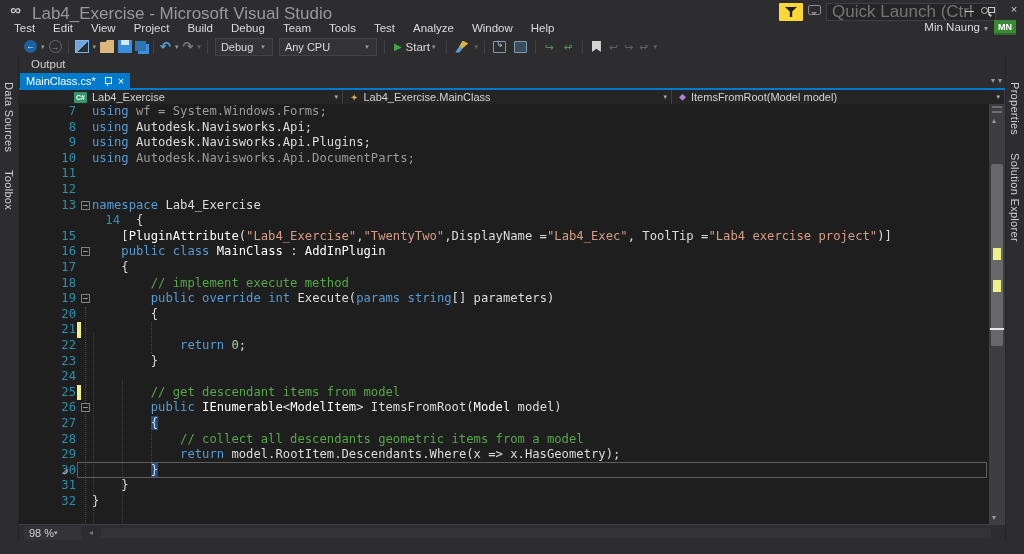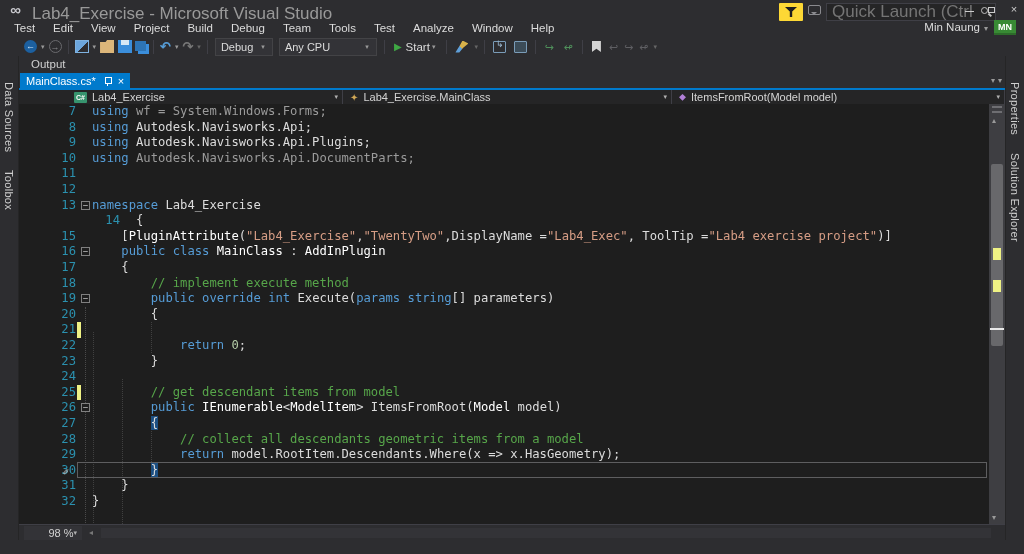--- a/index.html
+++ b/index.html
@@ -110,21 +110,21 @@
   
   .vscroll { position:absolute; right:19px; top:104px; width:16px; height:420px; background:#3e3e42; }
   .vs-grip { position:absolute; left:3px; top:2px; width:10px; height:7px; border-top:2px solid #6e6e72; border-bottom:2px solid #6e6e72; }
   .vs-up { position:absolute; left:3px; top:12px; color:#999; font-size:8px; }
   .vs-down { position:absolute; left:3px; bottom:2px; color:#999; font-size:8px; }
   .vs-thumb { position:absolute; left:2px; top:60px; width:12px; height:182px; background:#68686b; border-radius:2px; }
   .vs-mark { position:absolute; left:4px; width:8px; height:12px; background:#eff284; }
   .vs-caretline { position:absolute; left:1px; width:14px; height:2px; background:#e8e8e8; }
   
   .bottomrow { position:absolute; left:19px; top:524px; width:986px; height:16px; background:#2d2d30; border-top:1px solid #3f3f46; }
-  .zoom-ctl { position:absolute; left:5px; top:1px; width:58px; height:14px; display:flex; align-items:center; justify-content:flex-end; padding:0 5px; color:#d4d4d4; font-size:11px; background:#333337; }
+  .zoom-ctl { position:absolute; left:5px; top:1px; width:58px; height:14px; display:flex; align-items:center; justify-content:flex-start; padding:0 5px; color:#d4d4d4; font-size:11px; background:#333337; }
   .zoom-ctl .dd { font-size:7px; color:#b0b0b0; }
   .hs-left { position:absolute; left:70px; top:3px; color:#777; font-size:8px; }
   .hs-track { position:absolute; left:82px; top:3px; width:890px; height:10px; background:#333337; }
   
   .statusbar { position:absolute; left:0; top:540px; width:1024px; height:14px; background:#007acc; color:#ffffff; font-size:11px; }
   .sb-icon { position:absolute; left:8px; top:3px; width:10px; height:8px; border:1px solid #fff; }
   .sb-icon::after { content:""; position:absolute; left:2px; top:2px; width:4px; height:2px; background:#fff; }
   .sb-msg { position:absolute; left:27px; top:1px; }
   .sb-ln { position:absolute; left:517px; top:1px; } .sb-col { position:absolute; left:580px; top:1px; }
   .sb-ch { position:absolute; left:645px; top:1px; } .sb-ins { position:absolute; left:731px; top:1px; }

